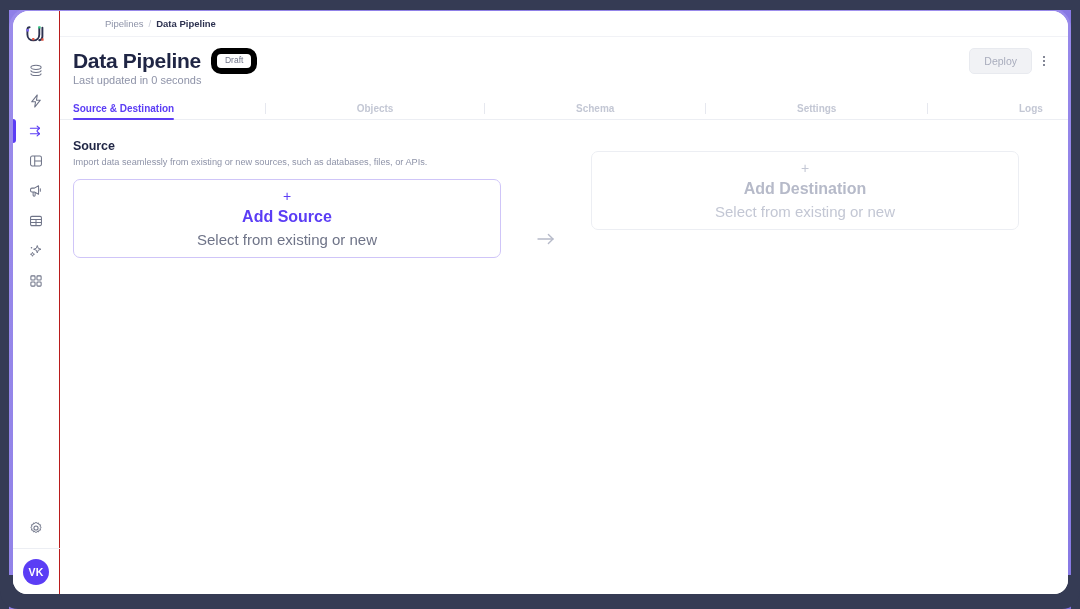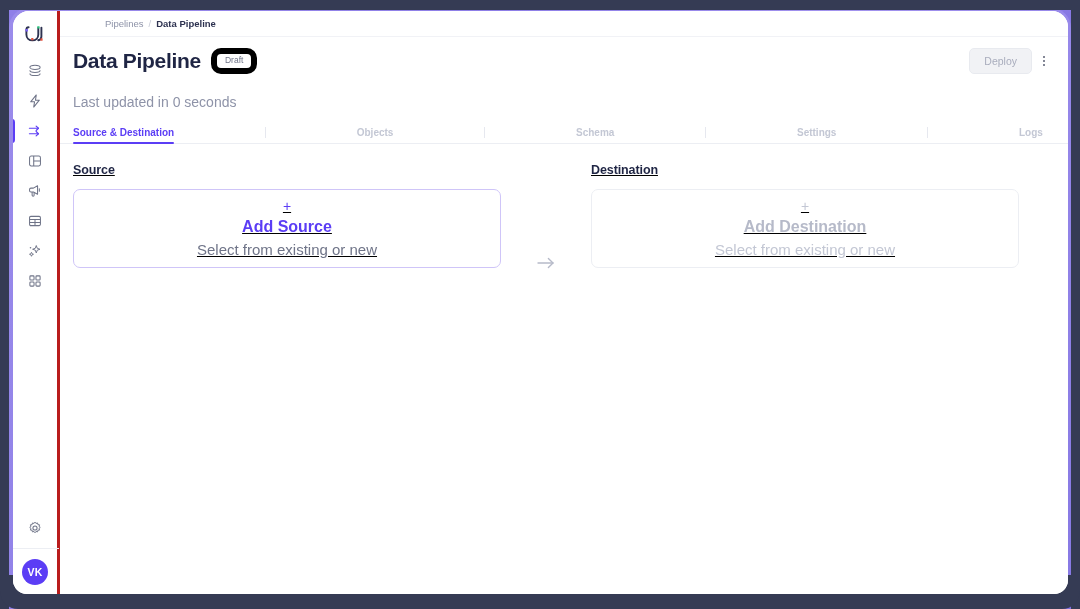--- a/index.html
+++ b/index.html
@@ -68,21 +68,21 @@
     overflow: hidden;
     display: flex;
   }
 
   
   #sidebar {
     width: 47px;
     flex: 0 0 47px;
     height: 100%;
     background: #ffffff;
-    border-right: 3px solid #b91c1c;
+    border-right: 1px solid #b91c1c;
     display: flex;
     flex-direction: column;
     align-items: center;
     position: relative;
   }
   .logo-wrap {
     width: 47px;
     height: 45px;
     display: flex;
     align-items: center;
@@ -211,22 +211,22 @@
     font-family: "Liberation Sans", sans-serif;
     padding: 6px 14px;
     cursor: not-allowed;
   }
   #kebab-button {
     width: 20px; height: 24px;
     display: flex; align-items: center; justify-content: center;
     cursor: pointer;
   }
   #last-updated {
-    margin-top: 20px;
-    font-size: 14px;
+    margin-top: 0;
+    font-size: 11px;
     color: #8e93a8;
   }
 
   
   #tabs {
     margin-top: 11px;
     padding: 0 14px 0 13px;
     display: flex;
     align-items: stretch;
     border-bottom: 1px solid #eceef3;
@@ -261,21 +261,20 @@
     background: #e6e8ef;
   }
 
   
   #content {
     flex: 1 1 auto;
     display: flex;
     padding: 19px 14px 0 13px;
     gap: 0;
     align-items: flex-start;
-    text-decoration: underline;
   }
   .panel {
     width: 428px;
     flex: 0 0 428px;
   }
   .panel-title {
     font-size: 12.5px;
     font-weight: bold;
     color: #1f2544;
     letter-spacing: -0.1px;
@@ -482,36 +481,36 @@
         <div class="tab-divider"></div>
         <div class="tab">Settings</div>
         <div class="tab-divider"></div>
         <div class="tab">Logs</div>
       </div>
 
       <div id="content">
 
         <section class="panel">
           <div class="panel-title">Source</div>
+          <div class="panel-sub">Import data seamlessly from existing or new sources, such as databases, files, or APIs.</div>
           <div class="drop-card enabled">
             <div class="drop-plus">+</div>
             <div class="drop-title">Add Source</div>
             <div class="drop-sub">Select from existing or new</div>
           </div>
         </section>
 
         <div id="flow-arrow">
           <svg width="20" height="14" viewBox="0 0 20 14">
             <path d="M2 7 L17 7" fill="none" stroke="#b6bac9" stroke-width="1.4" stroke-linecap="round"></path>
             <path d="M12.4 2.6 L17 7 L12.4 11.4" fill="none" stroke="#b6bac9" stroke-width="1.4" stroke-linecap="round" stroke-linejoin="round"></path>
           </svg>
         </div>
 
         <section class="panel">
-          <div class="panel-title">Destination</div>
           <div class="drop-card disabled">
             <div class="drop-plus">+</div>
             <div class="drop-title">Add Destination</div>
             <div class="drop-sub">Select from existing or new</div>
           </div>
         </section>
 
       </div>
     </div>
   </div>

